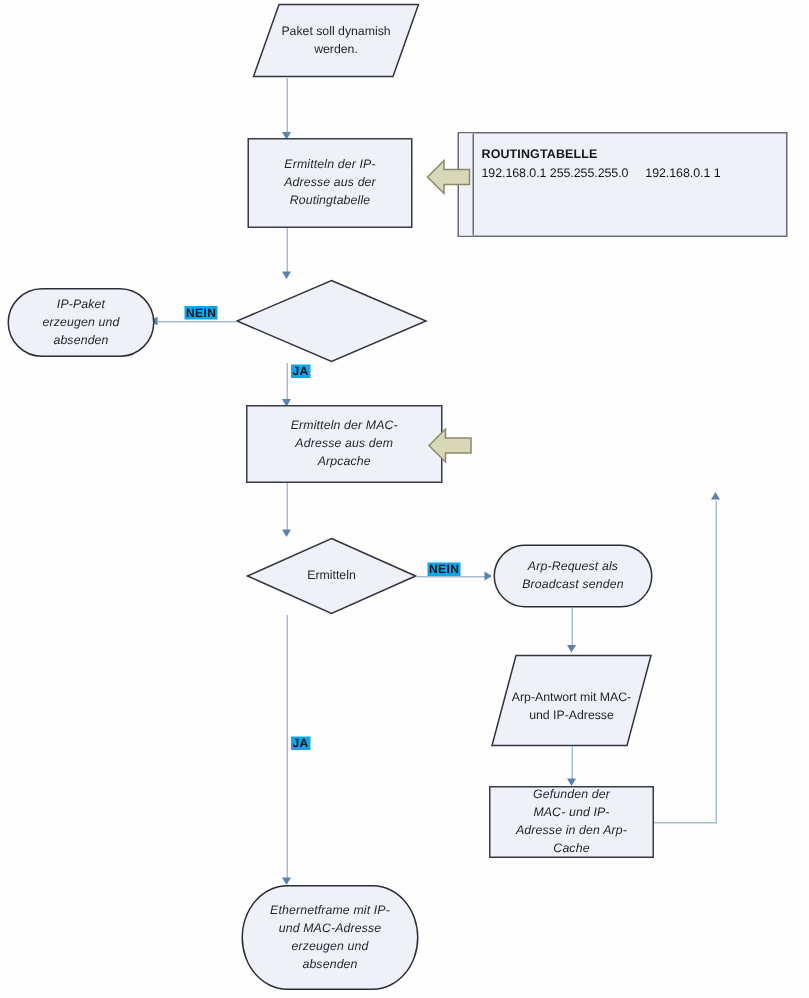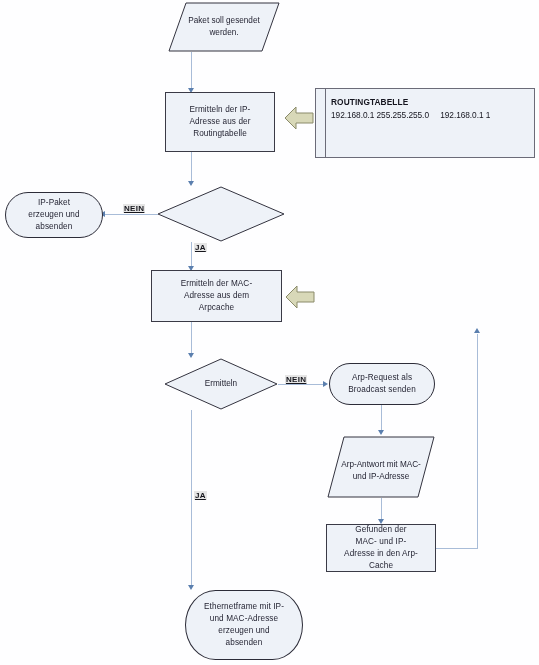--- a/index.html
+++ b/index.html
@@ -23,34 +23,34 @@
     box-sizing: border-box;
     display: flex;
     align-items: center;
     justify-content: center;
     text-align: center;
     color: #1f1f2e;
     font-size: 8.2px;
     line-height: 1.45;
     letter-spacing: 0.1px;
   }
-  .shape span { display: block; padding: 0 17px; }
+  .shape span { display: block; padding: 0 17px; font-style: italic; }
 
   
   .proc {
     background: #eef2f8;
     border: 1px solid #3a3a46;
   }
   
   .term {
     background: #eef2f8;
     border: 1px solid #2c2c38;
     border-radius: 26px;
   }
-  .term-tall { border-radius: 40px / 46px; margin-left: 24px; }
+  .term-tall { border-radius: 40px / 46px; }
 
   
   .svgshape { position: absolute; }
   .svgshape svg { display: block; }
   .svglabel {
     position: absolute;
     box-sizing: border-box;
     display: flex;
     align-items: center;
     justify-content: center;
@@ -99,23 +99,22 @@
     border-top: 3.5px solid transparent;
     border-bottom: 3.5px solid transparent;
     border-left: 5px solid #5b7fae;
   }
   .branchlabel {
     position: absolute;
     font-size: 8px;
     font-weight: bold;
     color: #15151c;
     letter-spacing: 0.3px;
-    background: #e5e5e5;
+    background: #0ea5e9;
     padding: 0 1px;
-    text-decoration: underline;
   }
 
   
   .panel {
     position: absolute;
     box-sizing: border-box;
     background: #eef2f8;
     border: 1px solid #6b6b78;
     display: flex;
   }
@@ -145,30 +144,30 @@
 </head>
 <body>
 
 <div id="canvas">
 
   <div class="svgshape" style="left:168px; top:2px;">
     <svg width="112" height="50" viewBox="0 0 112 50">
       <polygon points="18,1 111,1 94,49 1,49" fill="#eef2f8" stroke="#33333f" stroke-width="1"></polygon>
     </svg>
   </div>
-  <div class="svglabel" style="left:176px; top:2px; width:96px; height:50px;">Paket soll gesendet werden.</div>
+  <div class="svglabel" style="left:176px; top:2px; width:96px; height:50px;">Paket soll dynamish werden.</div>
 
   <div class="vline" style="left:191px; top:52px; height:38px;"></div>
   <div class="arrowdown" style="left:188px; top:88px;"></div>
 
   <div class="shape proc" style="left:165px; top:92px; width:110px; height:60px;">
     <span>Ermitteln der IP-Adresse aus der Routingtabelle</span>
   </div>
 
-  <div class="panel" style="left:315px; top:88px; width:220px; height:70px;">
+  <div class="panel" style="left:305px; top:88px; width:220px; height:70px;">
     <div class="panel-gutter"></div>
     <div class="panel-body">
       <div class="panel-title">ROUTINGTABELLE</div>
       <div class="panel-row">192.168.0.1 255.255.255.0     192.168.0.1 1</div>
     </div>
   </div>
 
   <div class="blockarrow" style="left:284px; top:104px;">
     <svg width="30" height="28" viewBox="0 0 30 28">
       <polygon points="1,14 12,3 12,9 29,9 29,19 12,19 12,25" fill="#d8d8b8" stroke="#8a8a6a" stroke-width="1"></polygon>
@@ -189,21 +188,21 @@
   <div class="branchlabel" style="left:123px; top:204px;">NEIN</div>
 
   <div class="shape term" style="left:5px; top:192px; width:98px; height:46px;">
     <span>IP-Paket erzeugen und absenden</span>
   </div>
 
   <div class="vline" style="left:191px; top:242px; height:28px;"></div>
   <div class="arrowdown" style="left:188px; top:266px;"></div>
   <div class="branchlabel" style="left:194px; top:243px;">JA</div>
 
-  <div class="shape proc" style="left:151px; top:270px; width:131px; height:52px;">
+  <div class="shape proc" style="left:164px; top:270px; width:131px; height:52px;">
     <span>Ermitteln der MAC-Adresse aus dem Arpcache</span>
   </div>
 
 
   <div class="blockarrow" style="left:285px; top:283px;">
     <svg width="30" height="28" viewBox="0 0 30 28">
       <polygon points="1,14 12,3 12,9 29,9 29,19 12,19 12,25" fill="#d8d8b8" stroke="#8a8a6a" stroke-width="1"></polygon>
     </svg>
   </div>
 

